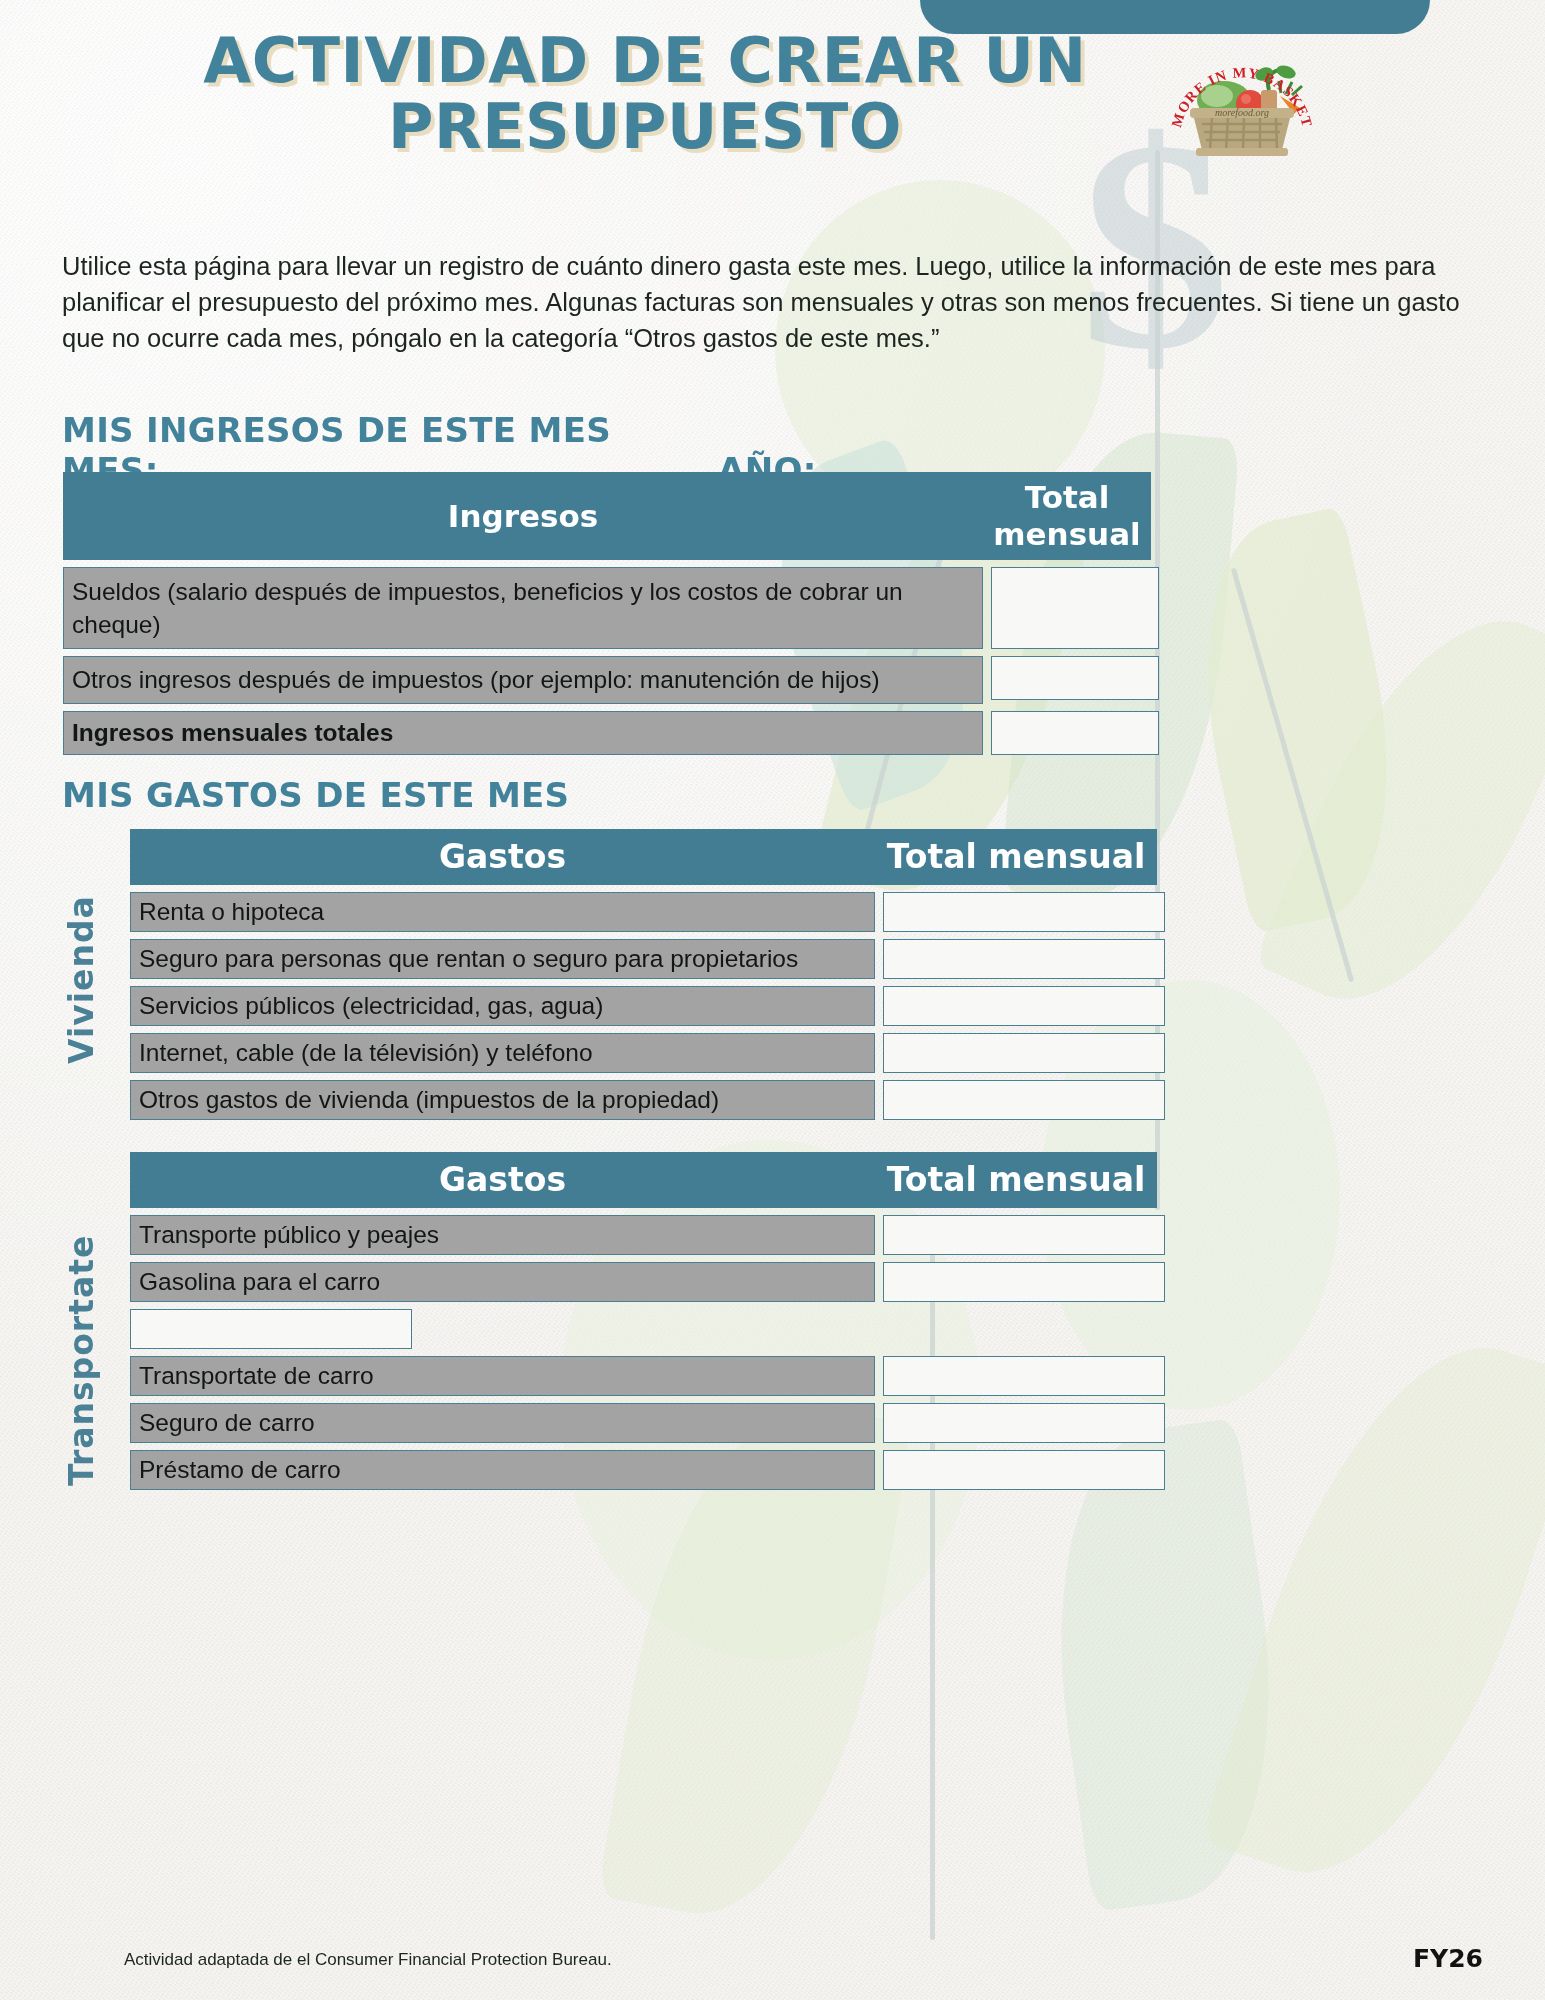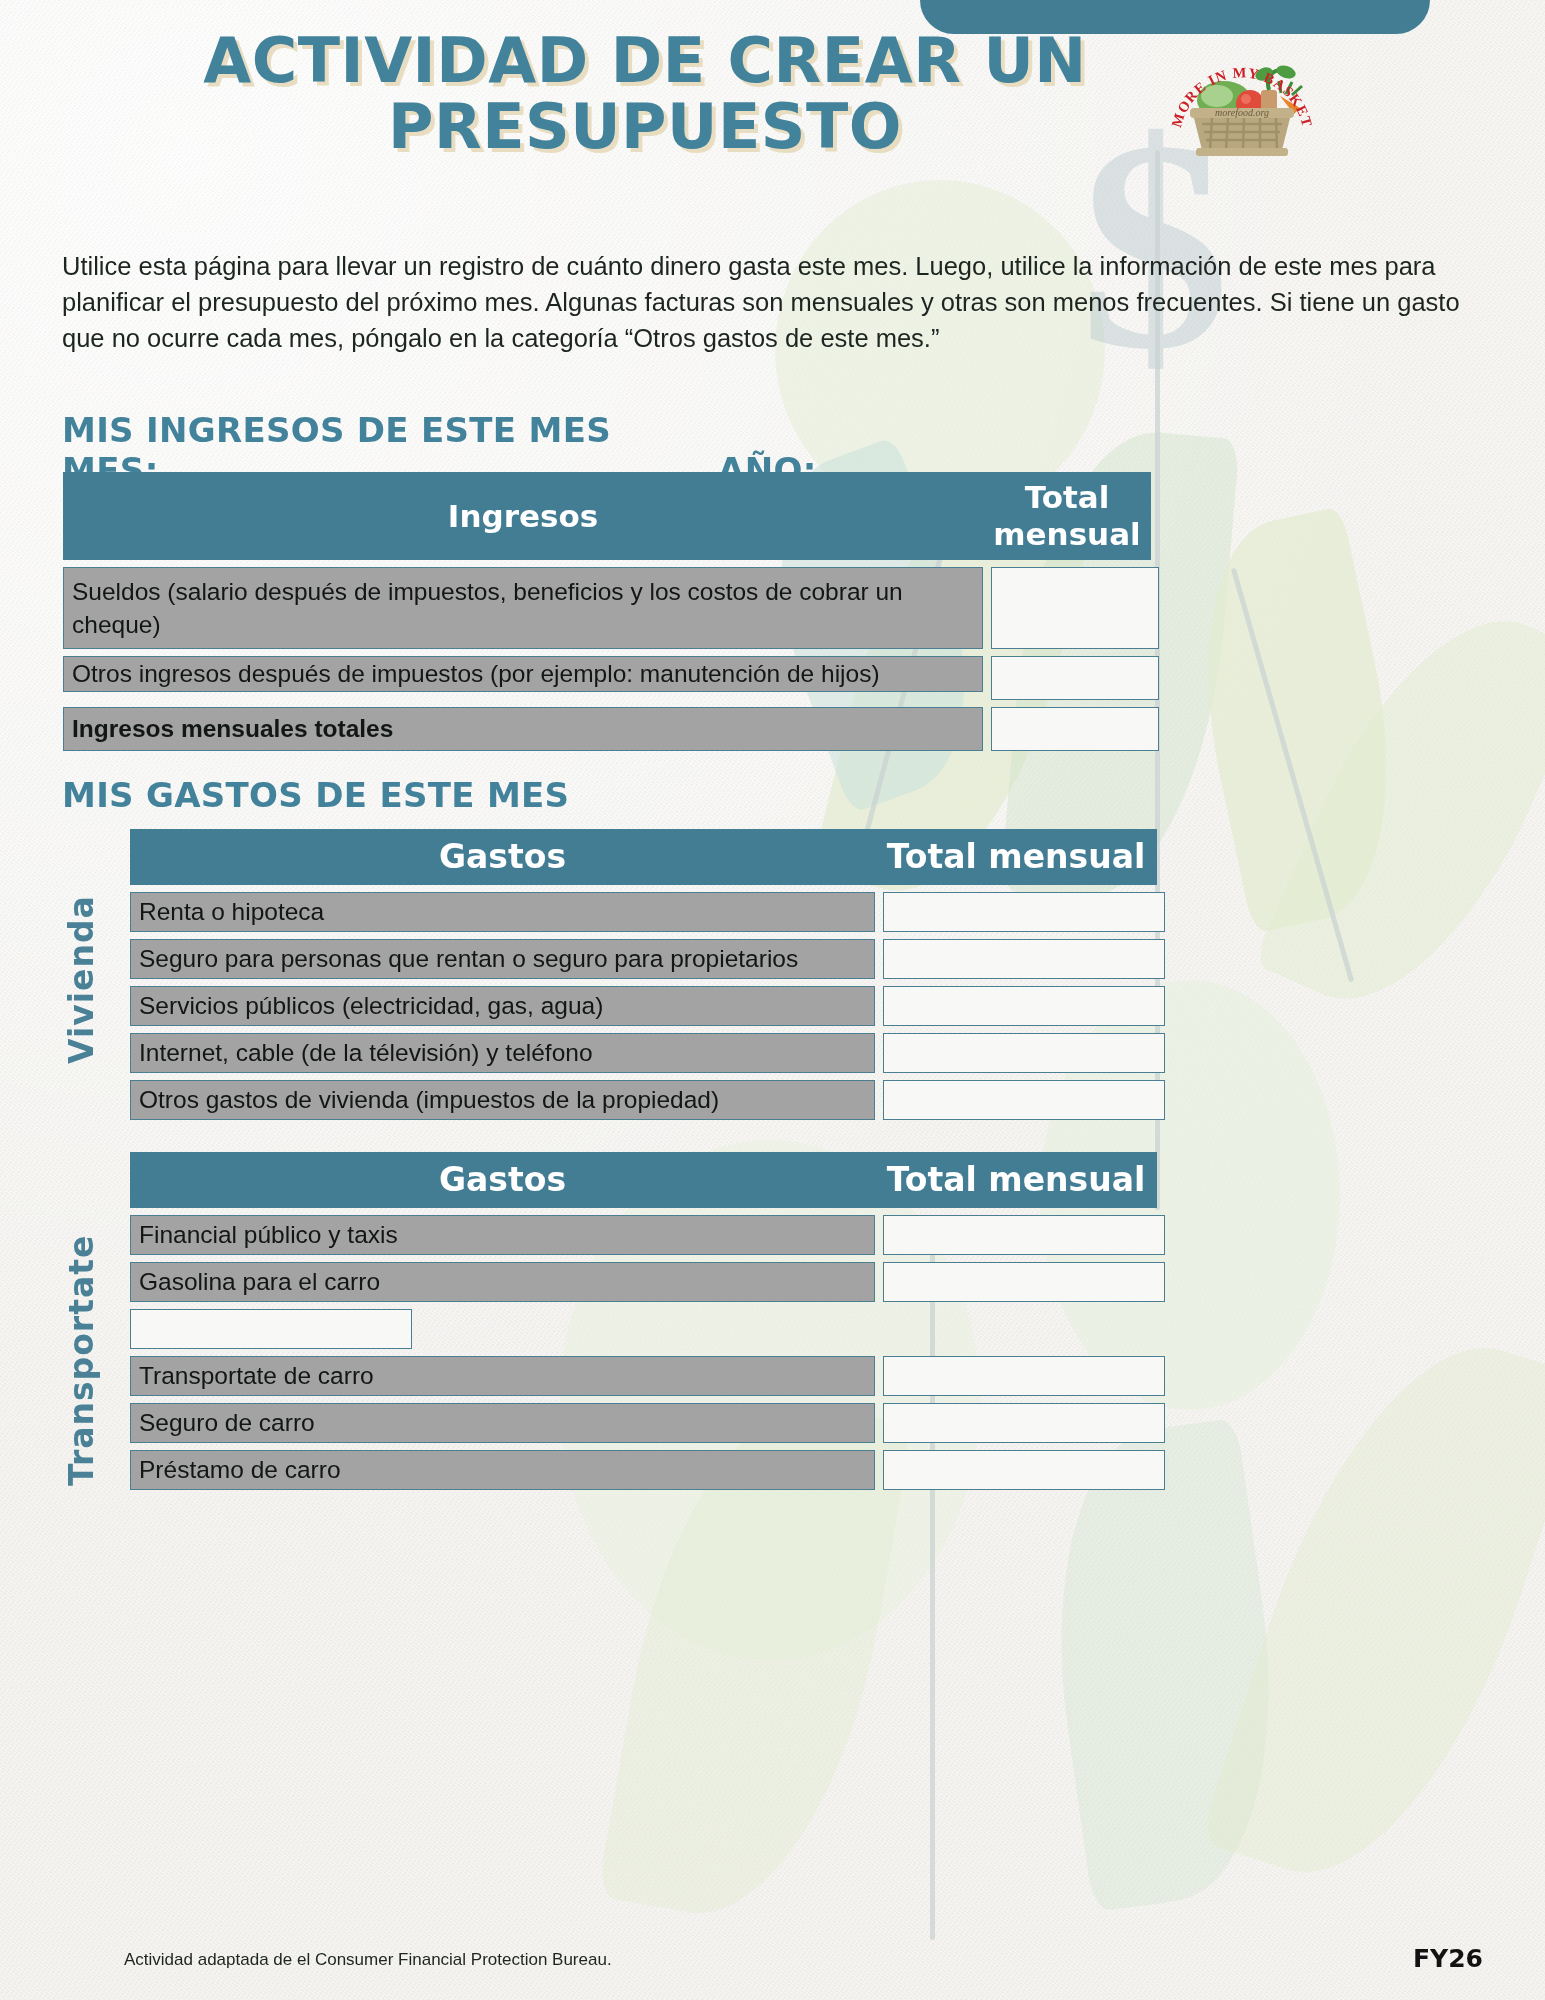--- a/index.html
+++ b/index.html
@@ -318,21 +318,21 @@
   <div class="tbl" id="income-table">
     <div class="tbl-head">
       <div class="th">Ingresos</div>
       <div class="th">Total mensual</div>
     </div>
     <div class="tbl-row">
       <div class="cell-label" style="height:82px;">Sueldos (salario después de impuestos, beneficios y los costos de cobrar un cheque)</div>
       <div class="cell-value" style="height:82px;"></div>
     </div>
     <div class="tbl-row">
-      <div class="cell-label" style="height:36px;">Otros ingresos después de impuestos (por ejemplo: manutención de hijos)</div>
+      <div class="cell-label" style="height:48px;">Otros ingresos después de impuestos (por ejemplo: manutención de hijos)</div>
       <div class="cell-value" style="height:44px;"></div>
     </div>
     <div class="tbl-row">
       <div class="cell-label bold" style="height:44px;">Ingresos mensuales totales</div>
       <div class="cell-value" style="height:44px;"></div>
     </div>
   </div>
 
   <div class="section-heading" style="left:62px; top:775px;">MIS GASTOS DE ESTE MES</div>
 
@@ -366,21 +366,21 @@
   </div>
 
   <div class="cat-label" id="cat-transporte">Transportate</div>
 
   <div class="tbl exp-table" id="transport-table">
     <div class="tbl-head">
       <div class="th">Gastos</div>
       <div class="th">Total mensual</div>
     </div>
     <div class="tbl-row">
-      <div class="cell-label">Financial público y taxis</div>
+      <div class="cell-label">Transporte público y peajes</div>
       <div class="cell-value"></div>
     </div>
     <div class="tbl-row">
       <div class="cell-label">Gasolina para el carro</div>
       <div class="cell-value"></div>
     </div>
     <div class="tbl-row">
       <div class="cell-value"></div>
     </div>
     <div class="tbl-row">

